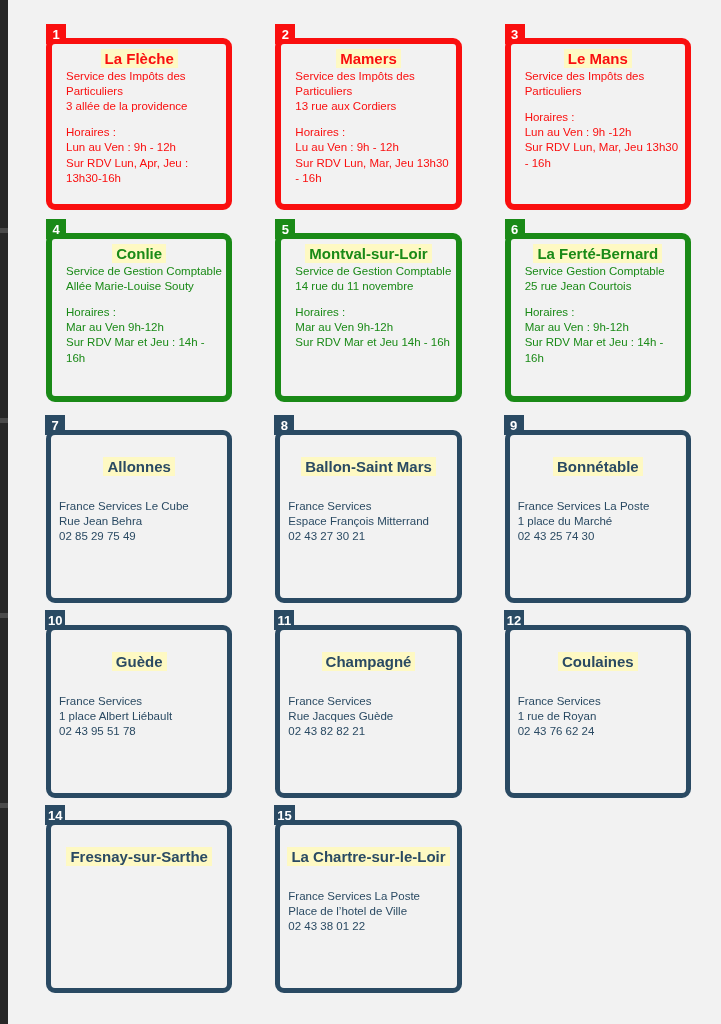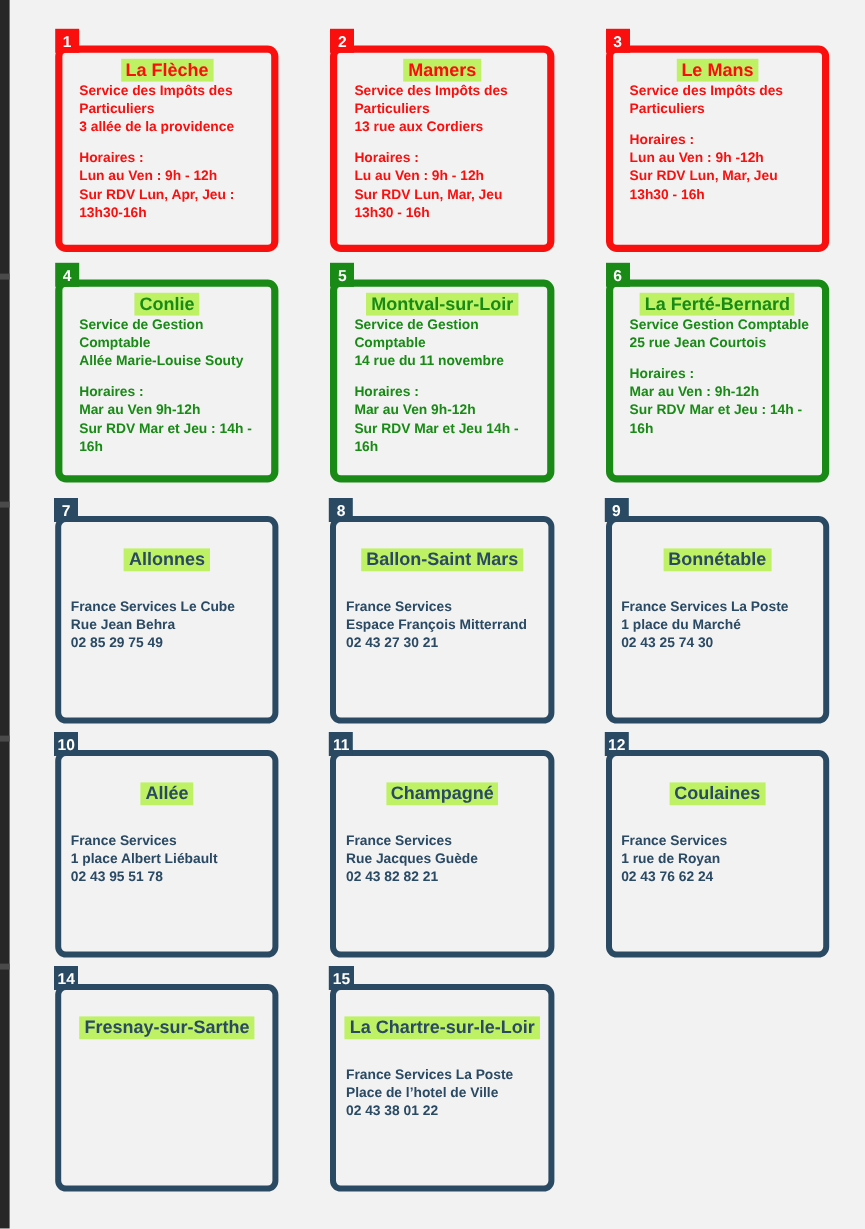--- a/index.html
+++ b/index.html
@@ -83,30 +83,30 @@
     display: block;
     text-align: center;
     font-size: 15px;
     font-weight: bold;
     line-height: 1.05;
     margin-top: 7px;
     margin-bottom: 2px;
     padding: 0 6px;
   }
   .card-title span {
-    background: #bef264;
+    background: #fef9c3;
     padding: 1px 4px;
     box-decoration-break: clone;
     -webkit-box-decoration-break: clone;
   }
 
   .card-body {
     padding: 0 2px 0 14px;
     font-size: 11.5px;
-    font-weight: bold;
+    font-weight: normal;
     line-height: 1.32;
     white-space: pre-line;
   }
   .card-body .blk { display: block; }
   .card-body .gap { display: block; height: 11px; }
 
   
   .v-red    { border-color: #fa0f0f; }
   .v-red .badge     { background: #fa0f0f; }
   .v-red .card-title, .v-red .card-body { color: #fa0f0f; }
@@ -198,21 +198,21 @@
       <div class="card-slot row-navy">
         <div class="card v-navy">
           <div class="badge">9</div>
           <div class="card-title"><span>Bonnétable</span></div>
           <div class="card-body"><span class="blk">France Services La Poste</span><span class="blk">1 place du Marché</span><span class="blk">02 43 25 74 30</span></div>
         </div>
       </div>
       <div class="card-slot row-navy">
         <div class="card v-navy">
           <div class="badge">10</div>
-          <div class="card-title"><span>Allée</span></div>
+          <div class="card-title"><span>Guède</span></div>
           <div class="card-body"><span class="blk">France Services</span><span class="blk">1 place Albert Liébault</span><span class="blk">02 43 95 51 78</span></div>
         </div>
       </div>
       <div class="card-slot row-navy">
         <div class="card v-navy">
           <div class="badge">11</div>
           <div class="card-title"><span>Champagné</span></div>
           <div class="card-body"><span class="blk">France Services</span><span class="blk">Rue Jacques Guède</span><span class="blk">02 43 82 82 21</span></div>
         </div>
       </div>

